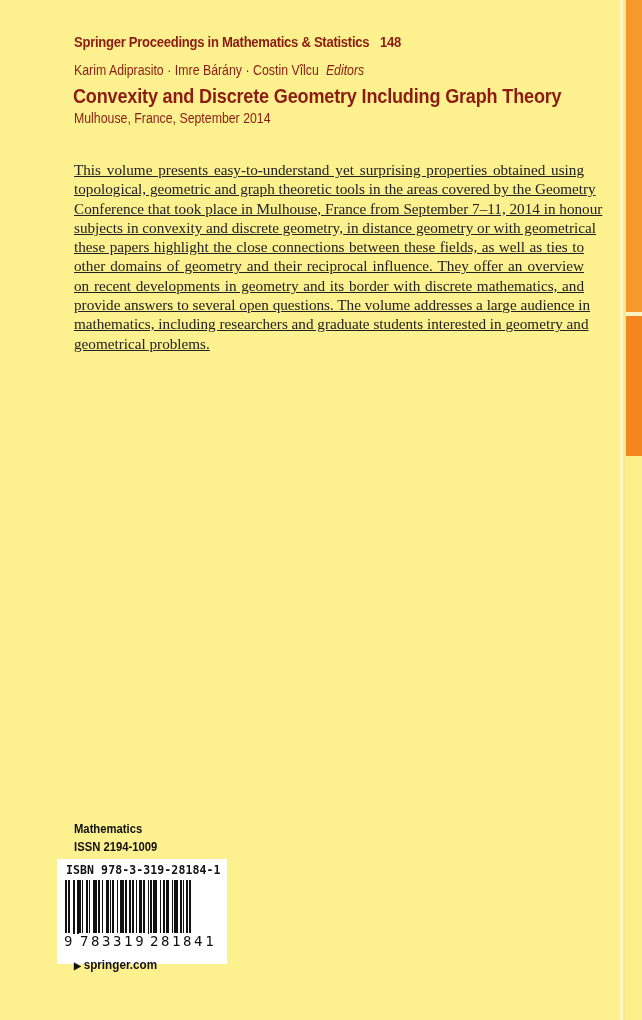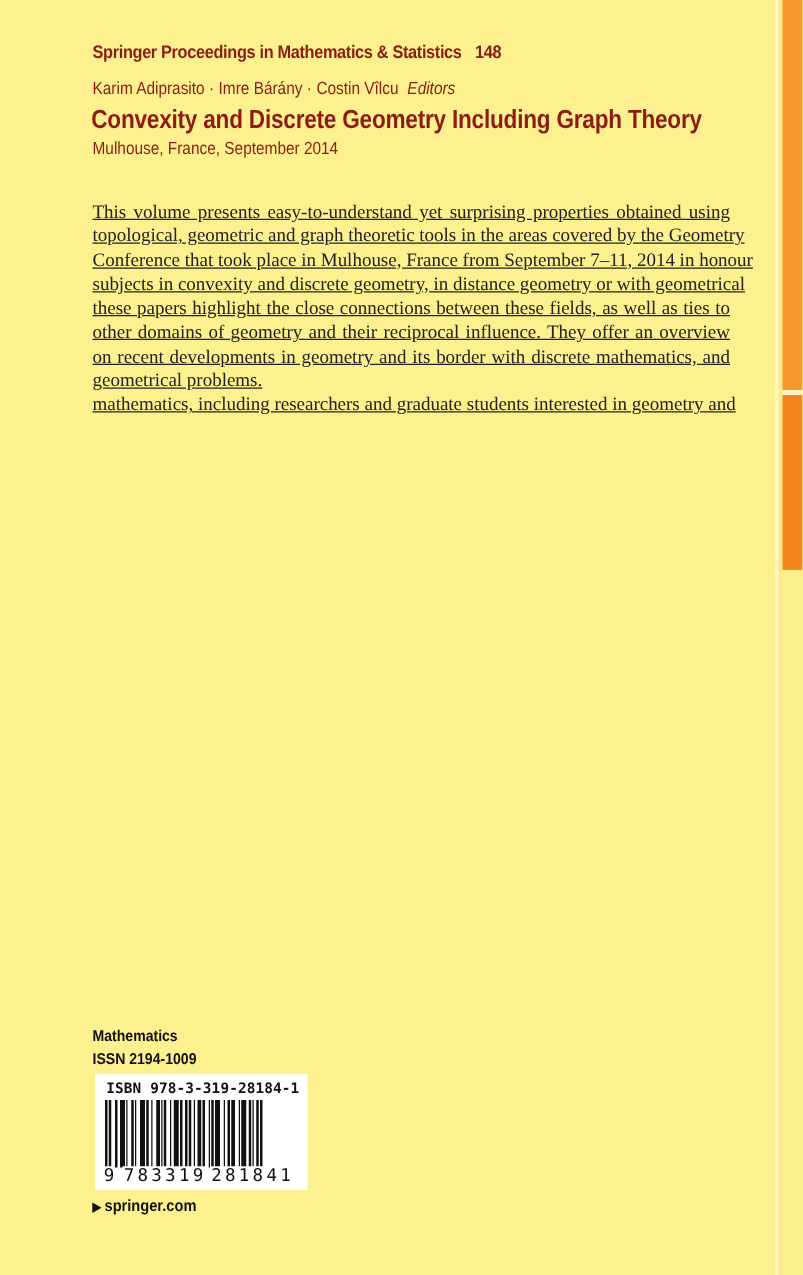--- a/index.html
+++ b/index.html
@@ -73,21 +73,21 @@
       font-size: 12.5px; font-weight: bold; color: #111;
       transform: scaleX(0.9); transform-origin: left; white-space: nowrap;
     }
     .issn {
       position: absolute; left: 74px; top: 840px;
       font-size: 12.5px; font-weight: bold; color: #111;
       transform: scaleX(0.9); transform-origin: left; white-space: nowrap;
     }
 
     .barcode-box {
-      position: absolute; left: 76px; top: 859px; width: 170px; height: 93px;
+      position: absolute; left: 57px; top: 859px; width: 170px; height: 105px;
       background: #ffffff;
     }
     .isbn-text {
       position: absolute; left: 9px; top: 4px;
       font-family: "DejaVu Sans Mono", monospace; font-size: 11.5px; font-weight: bold;
       color: #111; white-space: nowrap; letter-spacing: 0.1px;
     }
     .bars {
       position: absolute; left: 8px; top: 21px; width: 156px; height: 62px;
       display: flex; align-items: flex-start;
@@ -130,22 +130,23 @@
 <div class="subtitle">Mulhouse, France, September 2014</div>
 
 <div class="blurb">
   <span class="line">This volume presents easy-to-understand yet surprising properties obtained using</span>
   <span class="line">topological, geometric and graph theoretic tools in the areas covered by the Geometry</span>
   <span class="line">Conference that took place in Mulhouse, France from September 7–11, 2014 in honour</span>
   <span class="line">subjects in convexity and discrete geometry, in distance geometry or with geometrical</span>
   <span class="line">these papers highlight the close connections between these fields, as well as ties to</span>
   <span class="line">other domains of geometry and their reciprocal influence. They offer an overview</span>
   <span class="line">on recent developments in geometry and its border with discrete mathematics, and</span>
+  <span class="line">provide answers to several open questions. The volume addresses a large audience in</span>
+  <span class="line">mathematics, including researchers and graduate students interested in geometry and</span>
   <span class="line last">geometrical problems.</span>
-  <span class="line">mathematics, including researchers and graduate students interested in geometry and</span>
 </div>
 
 <div class="subject">Mathematics</div>
 <div class="issn">ISSN 2194-1009</div>
 
 <div class="barcode-box">
   <div class="isbn-text">ISBN 978-3-319-28184-1</div>
   <div class="bars">
     <div class="bar guard" style="width:2px"></div>
     <div class="bar guard" style="width:2px;margin-right:3px"></div>

